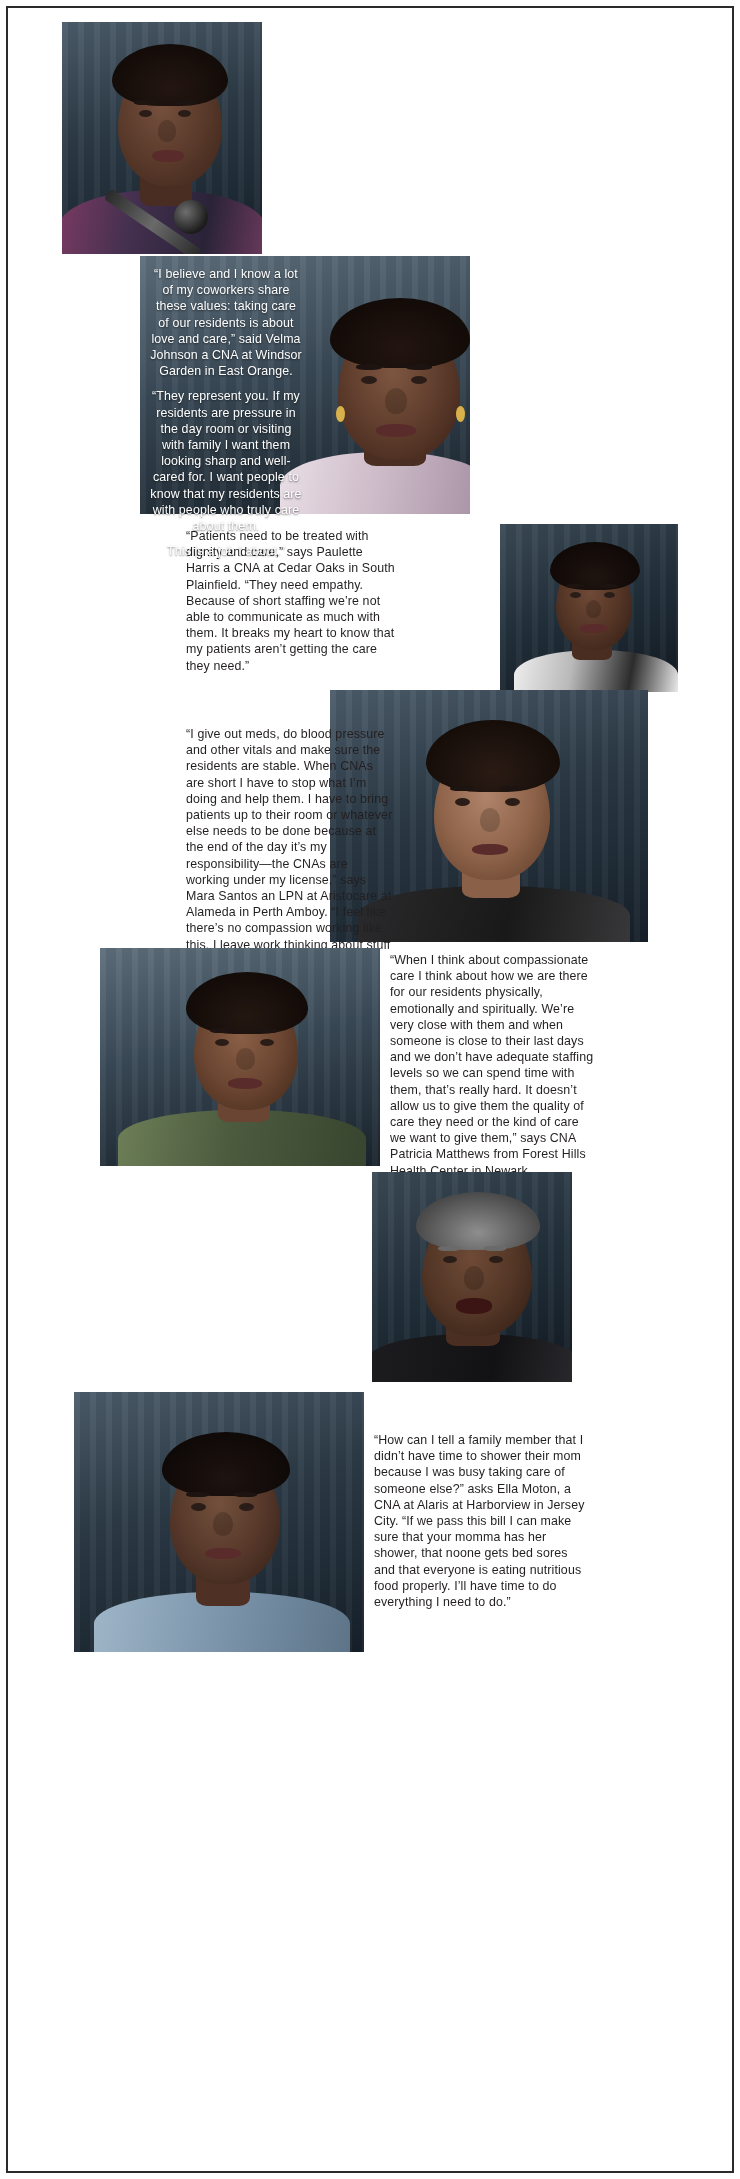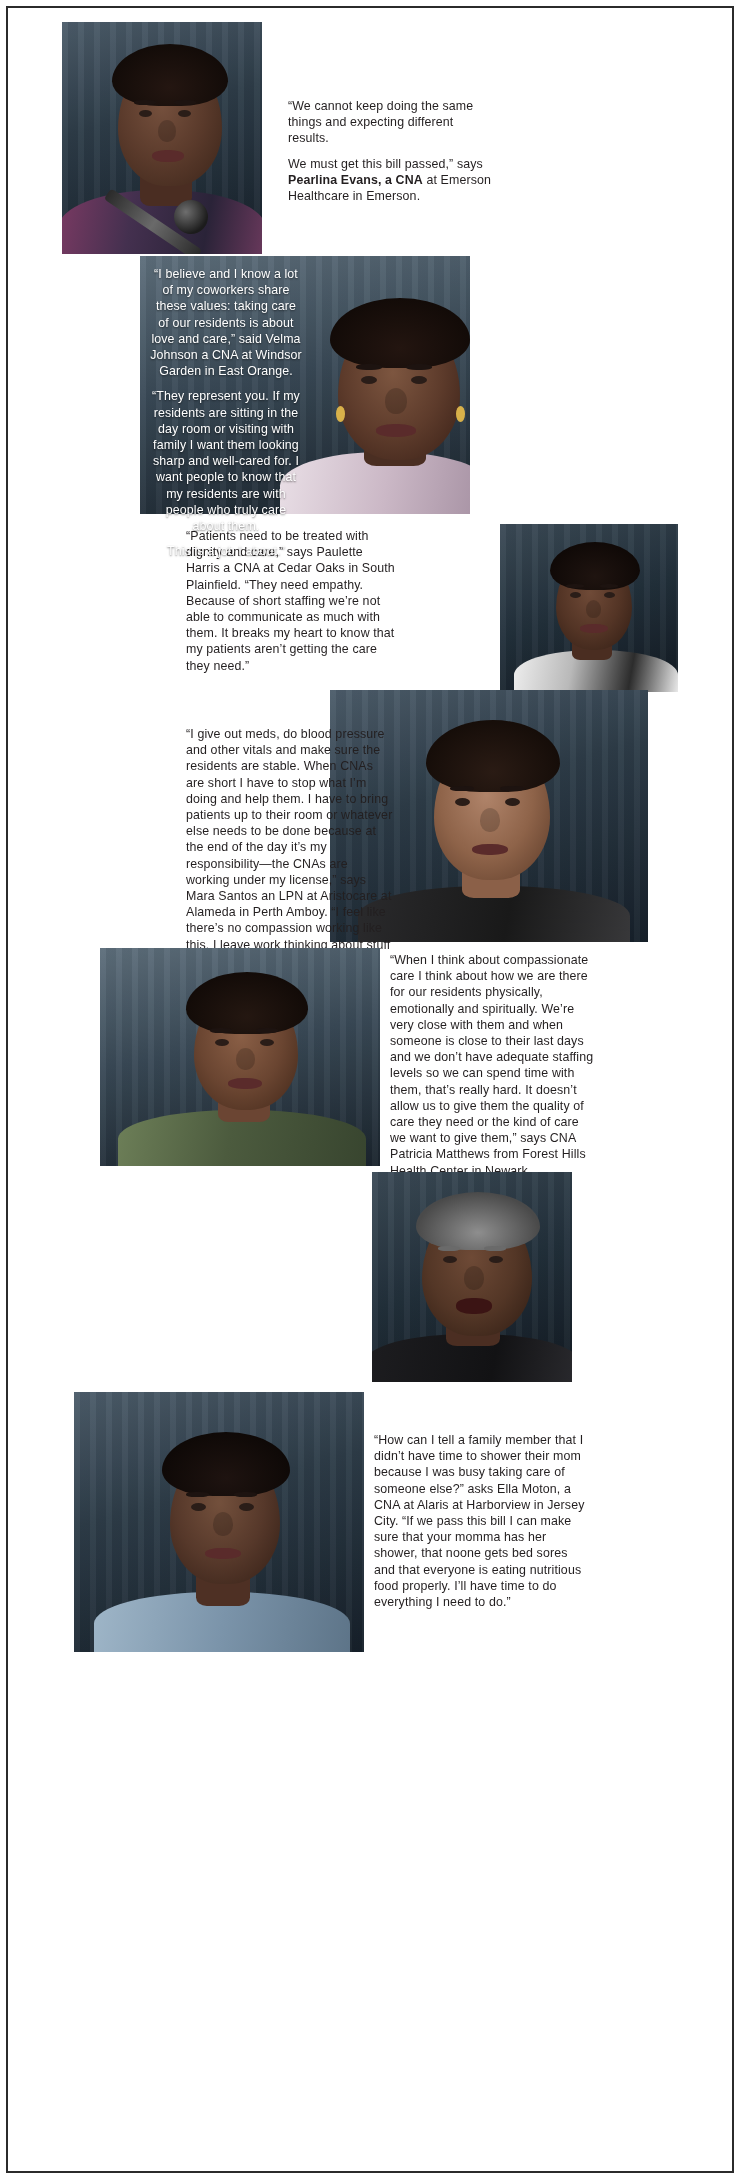--- a/index.html
+++ b/index.html
@@ -168,24 +168,20 @@
     <div class="brow" style="left:72px; top:78px; width:22px; height:5px;"></div>
     <div class="brow" style="left:112px; top:78px; width:22px; height:5px;"></div>
     <div class="eye" style="left:77px; top:88px; width:13px; height:7px;"></div>
     <div class="eye" style="left:116px; top:88px; width:13px; height:7px;"></div>
     <div class="nose" style="left:96px; top:98px; width:18px; height:22px;"></div>
     <div class="mouth" style="left:90px; top:128px; width:32px; height:12px;"></div>
     <div class="mic" style="left:36px; top:196px; width:110px; height:13px;"></div>
     <div class="mic-head" style="left:112px; top:178px;"></div>
   </div>
 
-  <div class="textblock" style="left:288px; top:98px; width:206px;">
-    <p>“We cannot keep doing the same things and expecting different results.</p>
-    <p><span>We must get this bill passed,” says </span><span class="bold">Pearlina Evans, a CNA</span><span> at Emerson Healthcare in Emerson.</span></p>
-  </div>
 
   <div class="photo" style="left:140px; top:256px; width:330px; height:258px;">
     <div class="bg stage-bg2"></div>
     <div class="curtain"></div>
     <div class="torso" style="left:140px; top:196px; width:210px; height:70px;
                 background: linear-gradient(100deg,#e9dfe6 0%, #cbb8c6 50%, #a38ea0 100%);"></div>
     <div class="neck" style="left:224px; top:170px; width:62px; height:40px; background:#4a2e22;"></div>
     <div class="face" style="left:198px; top:58px; width:122px; height:146px;
                 background: radial-gradient(ellipse at 45% 40%, #7d5640 0%, #5d3b2b 52%, #381f16 100%);"></div>
     <div class="hairline" style="left:190px; top:42px; width:140px; height:70px;
@@ -195,21 +191,21 @@
     <div class="eye" style="left:221px; top:120px; width:16px; height:8px;"></div>
     <div class="eye" style="left:271px; top:120px; width:16px; height:8px;"></div>
     <div class="nose" style="left:245px; top:132px; width:22px; height:26px;"></div>
     <div class="mouth" style="left:236px; top:168px; width:40px; height:13px;"></div>
     <div class="earring" style="left:196px; top:150px;"></div>
     <div class="earring" style="left:316px; top:150px;"></div>
   </div>
 
   <div class="textblock over-photo" style="left:150px; top:266px; width:152px;text-align:center;">
     <p>“I believe and I know a lot of my coworkers share these values: taking care of our residents is about love and care,” said Velma Johnson a CNA at Windsor Garden in East Orange.</p>
-    <p>“They represent you. If my residents are sitting in the day room or visiting with family I want them looking sharp and well-cared for. I want people to know that my residents are with people who truly care about them.</p>
+    <p>“They represent you. If my residents are pressure in the day room or visiting with family I want them looking sharp and well-cared for. I want people to know that my residents are with people who truly care about them.</p>
     <p>This is a job I about.”</p>
   </div>
 
   <div class="photo" style="left:500px; top:524px; width:178px; height:168px;">
     <div class="bg stage-bg3"></div>
     <div class="curtain"></div>
     <div class="torso" style="left:14px; top:126px; width:164px; height:52px;
                 background: linear-gradient(100deg,#efefef 0%, #b9b9b9 35%, #2c2c2c 70%, #efefef 100%);"></div>
     <div class="neck" style="left:72px; top:106px; width:40px; height:30px; background:#4a2d21;"></div>
     <div class="face" style="left:56px; top:30px; width:76px; height:96px;

